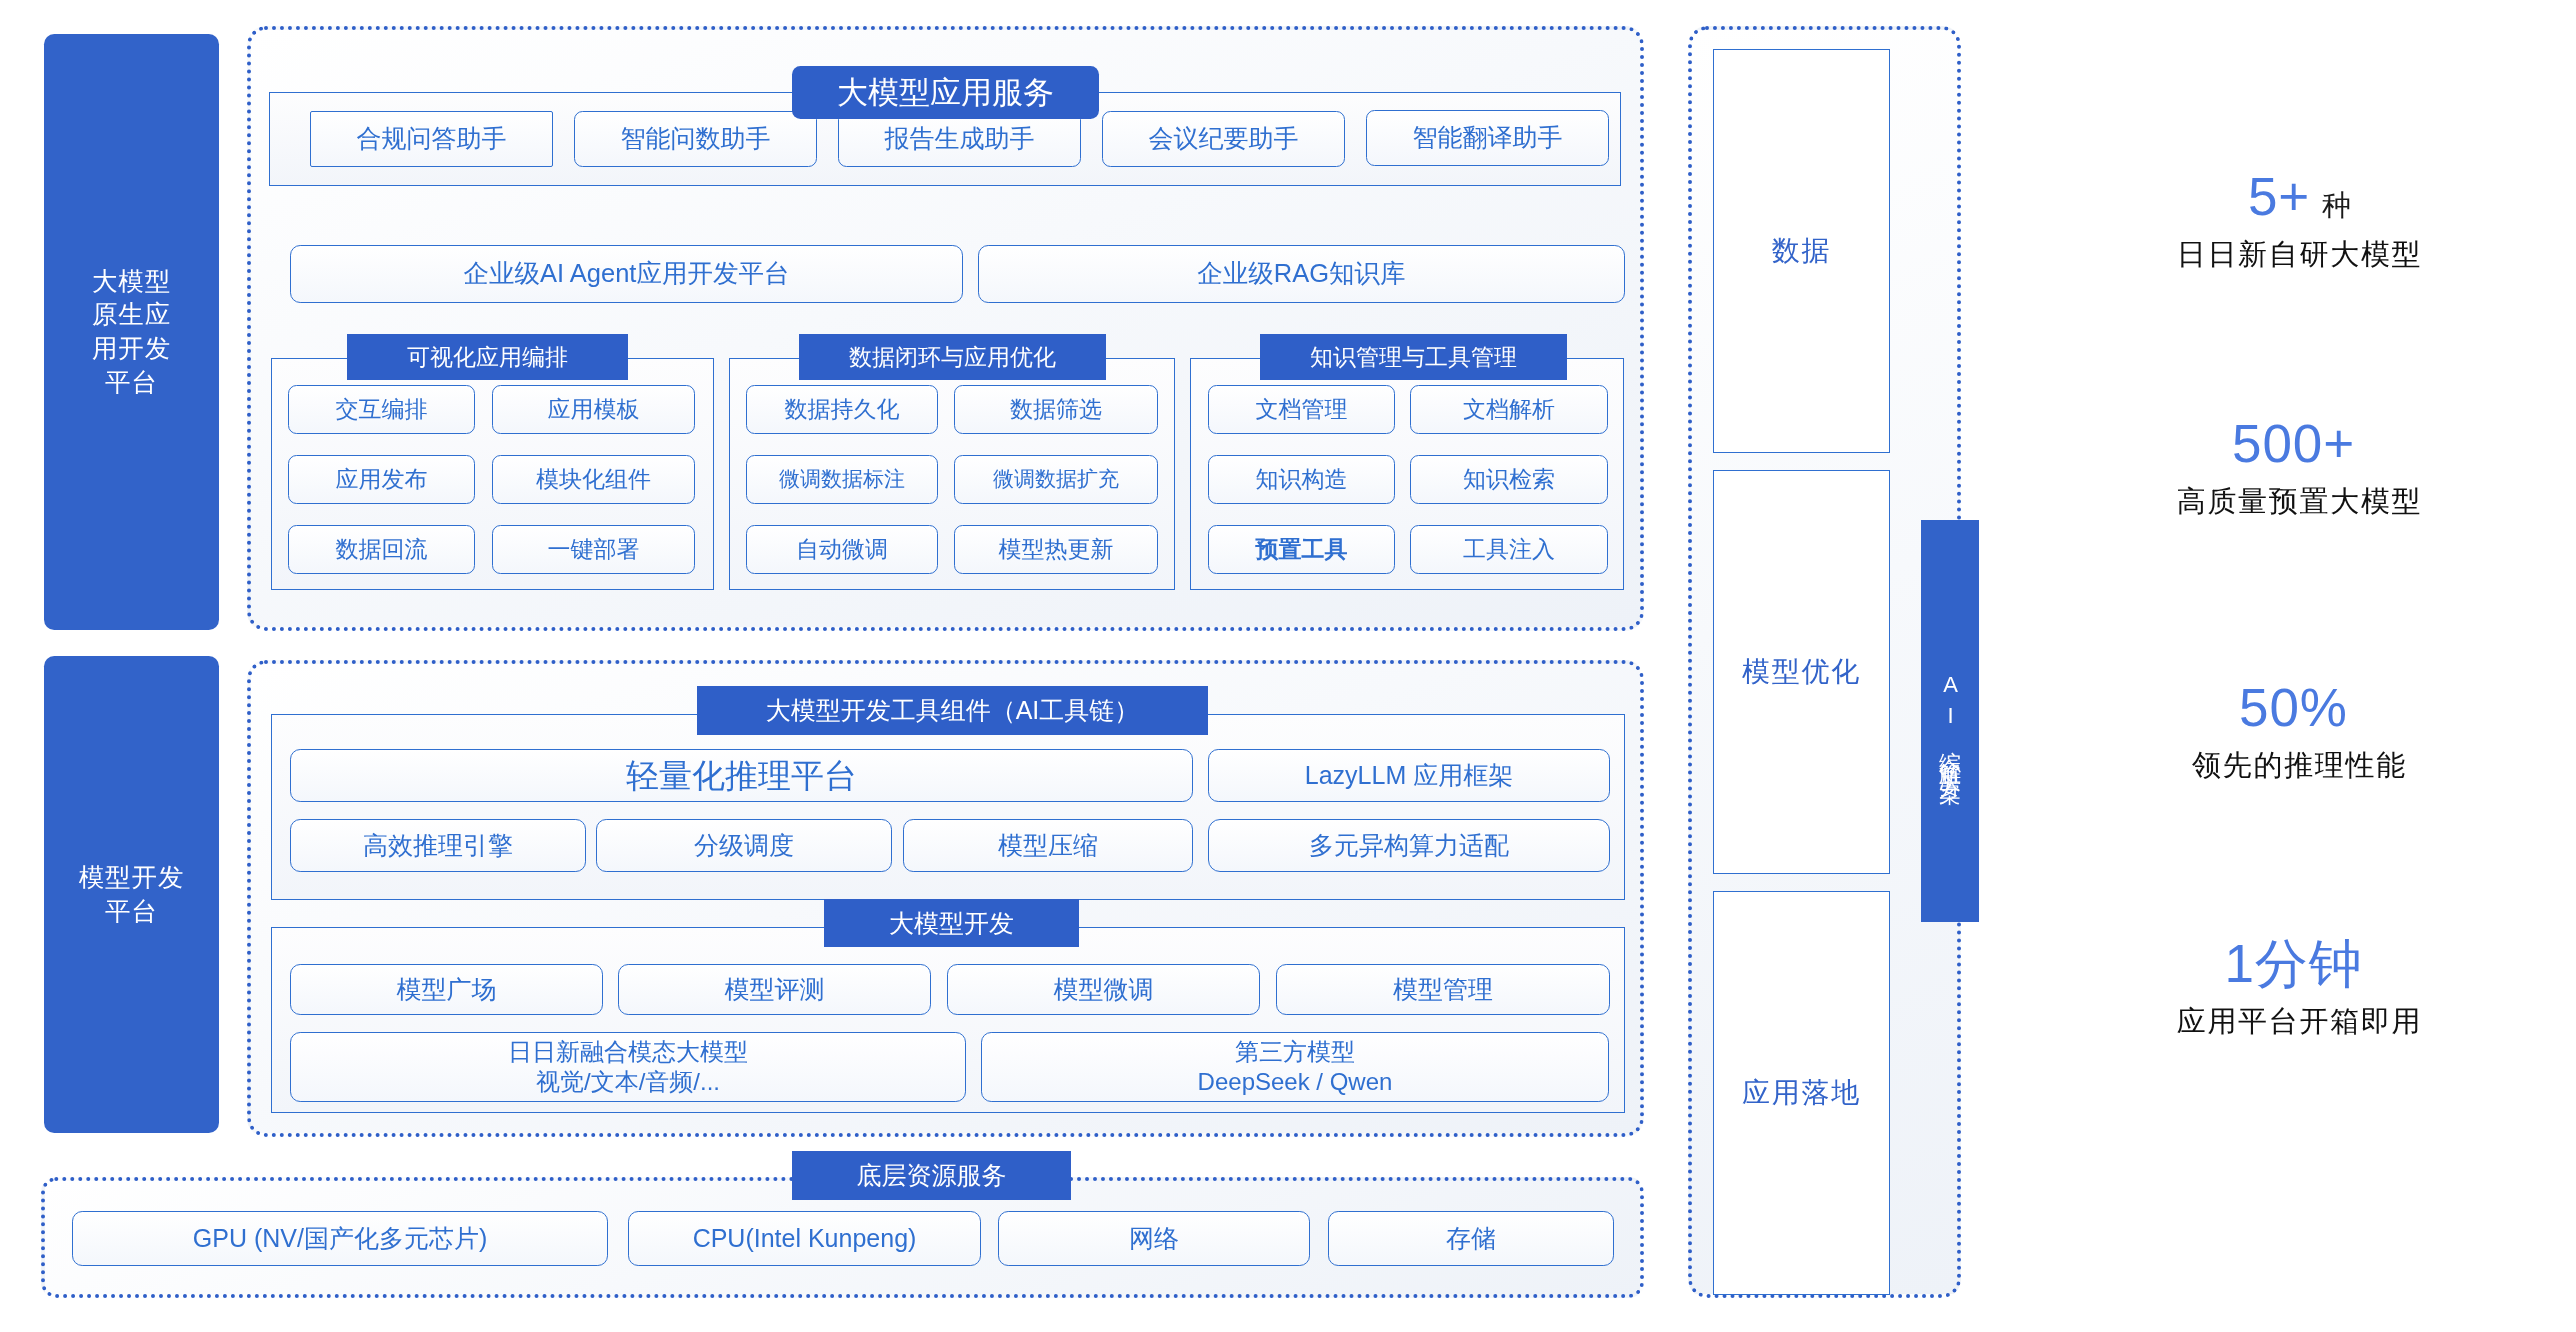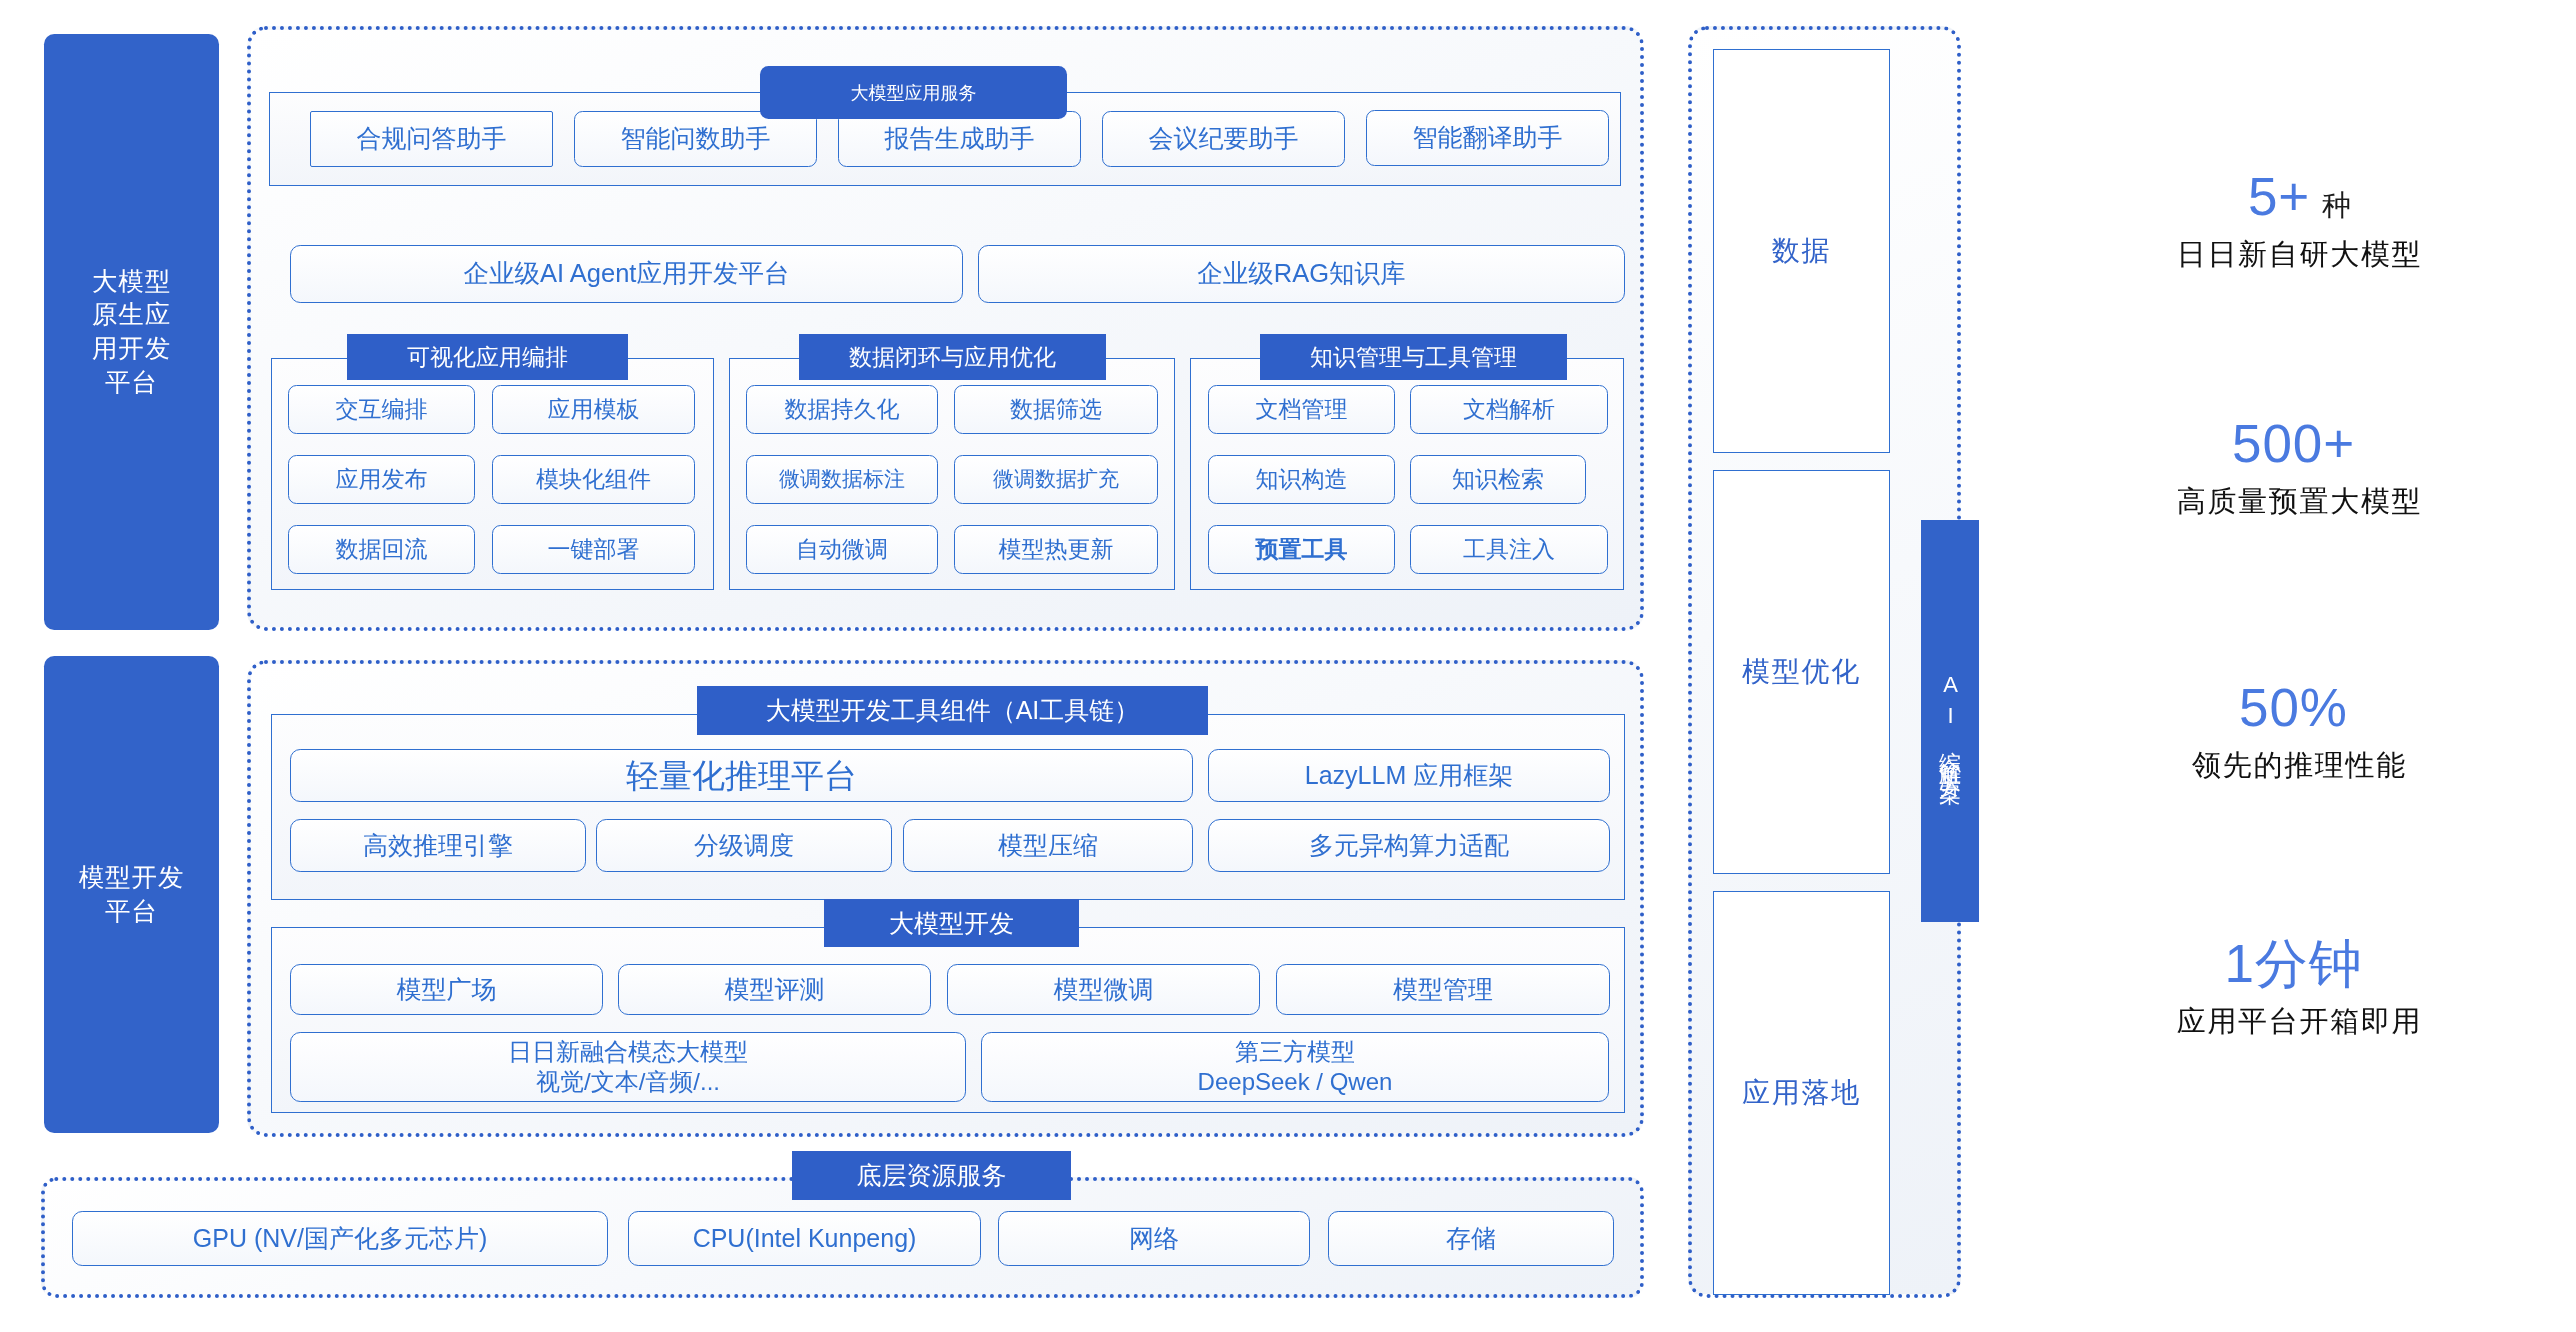--- a/index.html
+++ b/index.html
@@ -96,21 +96,21 @@
 平台</span>
 </div>
 
 <div class="sidelabel" style="left:44px;top:656px;width:175px;height:477px;">
   <span style="white-space:pre-line;">模型开发
 平台</span>
 </div>
 
 <div class="dotted" style="left:247px;top:25.5px;width:1397px;height:605px;"></div>
 
-<div class="hdr round" style="left:760px;top:66px;width:307px;height:53px;font-size:18px;">
+<div class="hdr round" style="left:792px;top:66px;width:307px;height:53px;font-size:31px;">
   <span>大模型应用服务</span>
 </div>
 
 <div class="solidbox" style="left:269px;top:92px;width:1352px;height:94px;"></div>
 
 <div class="chip" style="position:absolute;left:310px;top:111px;width:243px;height:56px;font-size:25px;border-radius:2px;">
   <span>合规问答助手</span>
 </div>
 <div class="chip" style="position:absolute;left:574px;top:111px;width:243px;height:56px;font-size:25px;">
   <span>智能问数助手</span>
@@ -184,21 +184,21 @@
 </div>
 <div class="chip" style="position:absolute;left:1208px;top:385px;width:187px;height:49px;font-size:23px;">
   <span>文档管理</span>
   </div>
 <div class="chip" style="position:absolute;left:1410px;top:385px;width:198px;height:49px;font-size:23px;">
   <span>文档解析</span>
   </div>
 <div class="chip" style="position:absolute;left:1208px;top:455px;width:187px;height:49px;font-size:23px;">
   <span>知识构造</span>
   </div>
-<div class="chip" style="position:absolute;left:1410px;top:455px;width:176px;height:49px;font-size:23px;">
+<div class="chip" style="position:absolute;left:1410px;top:455px;width:198px;height:49px;font-size:23px;">
   <span>知识检索</span>
   </div>
 <div class="chip" style="position:absolute;left:1208px;top:525px;width:187px;height:49px;font-size:23px;font-weight:bold;">
   <span>预置工具</span>
   </div>
 <div class="chip" style="position:absolute;left:1410px;top:525px;width:198px;height:49px;font-size:23px;">
   <span>工具注入</span>
   </div>
 
 <div class="dotted" style="left:247px;top:660px;width:1397px;height:477px;"></div>

